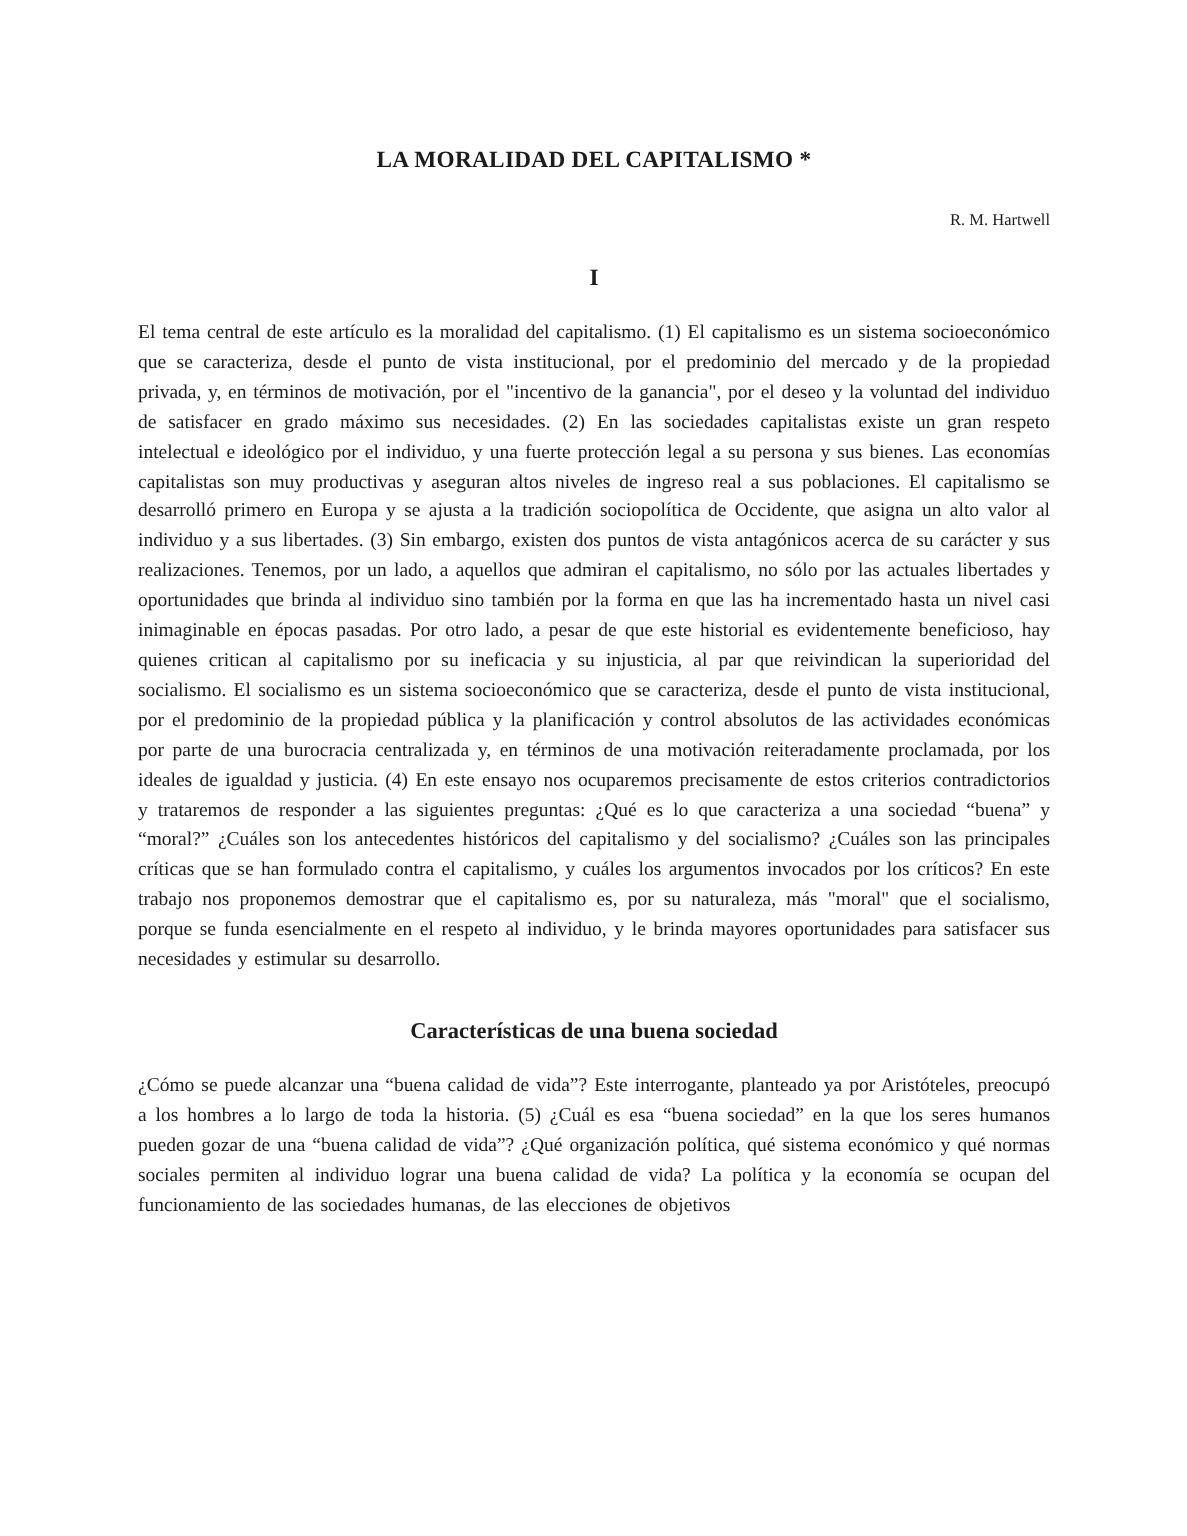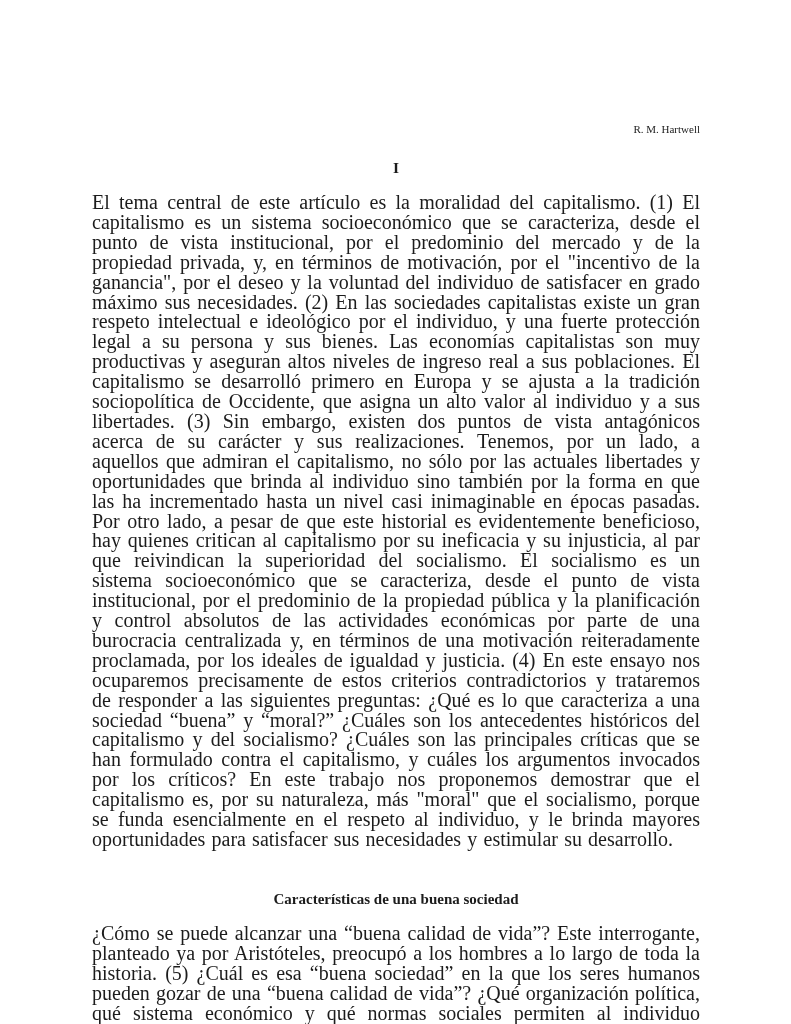--- a/index.html
+++ b/index.html
@@ -35,40 +35,41 @@
   .section-numeral {
     text-align: center;
     font-weight: bold;
     font-size: 15.5px;
     line-height: 18px;
     margin-top: 21px;
   }
   .body-paragraph {
     margin: 16px 0 0 0;
     text-align: justify;
-    font-size: 20px;
+    font-size: 13px;
     line-height: 19.9px;
     word-spacing: 1.2px;
   }
   .sub-heading {
     text-align: center;
     font-weight: bold;
     font-size: 15px;
     line-height: 18px;
-    margin-top: 40px;
+    margin-top: 30px;
   }
   .section-2-numeral {
     margin-top: 27px;
   }
 </style>
 </head>
 <body>
 
 <div class="page">
 
+  <h1 class="doc-title">LA MORALIDAD DEL CAPITALISMO *</h1>
 
   <div class="author">R. M. Hartwell</div>
 
   <div class="section">
     <div class="section-numeral">I</div>
     <p class="body-paragraph">El tema central de este artículo es la moralidad del capitalismo. (1) El capitalismo es un sistema socioeconómico que se caracteriza, desde el punto de vista institucional, por el predominio del mercado y de la propiedad privada, y, en términos de motivación, por el "incentivo de la ganancia", por el deseo y la voluntad del individuo de satisfacer en grado máximo sus necesidades. (2) En las sociedades capitalistas existe un gran respeto intelectual e ideológico por el individuo, y una fuerte protección legal a su persona y sus bienes. Las economías capitalistas son muy productivas y aseguran altos niveles de ingreso real a sus poblaciones. El capitalismo se desarrolló primero en Europa y se ajusta a la tradición sociopolítica de Occidente, que asigna un alto valor al individuo y a sus libertades. (3) Sin embargo, existen dos puntos de vista antagónicos acerca de su carácter y sus realizaciones. Tenemos, por un lado, a aquellos que admiran el capitalismo, no sólo por las actuales libertades y oportunidades que brinda al individuo sino también por la forma en que las ha incrementado hasta un nivel casi inimaginable en épocas pasadas. Por otro lado, a pesar de que este historial es evidentemente beneficioso, hay quienes critican al capitalismo por su ineficacia y su injusticia, al par que reivindican la superioridad del socialismo. El socialismo es un sistema socioeconómico que se caracteriza, desde el punto de vista institucional, por el predominio de la propiedad pública y la planificación y control absolutos de las actividades económicas por parte de una burocracia centralizada y, en términos de una motivación reiteradamente proclamada, por los ideales de igualdad y justicia. (4) En este ensayo nos ocuparemos precisamente de estos criterios contradictorios y trataremos de responder a las siguientes preguntas: ¿Qué es lo que caracteriza a una sociedad “buena” y “moral?” ¿Cuáles son los antecedentes históricos del capitalismo y del socialismo? ¿Cuáles son las principales críticas que se han formulado contra el capitalismo, y cuáles los argumentos invocados por los críticos? En este trabajo nos proponemos demostrar que el capitalismo es, por su naturaleza, más "moral" que el socialismo, porque se funda esencialmente en el respeto al individuo, y le brinda mayores oportunidades para satisfacer sus necesidades y estimular su desarrollo.</p>
   </div>
 
   <div class="section">
     <div class="sub-heading">Características de una buena sociedad</div>

